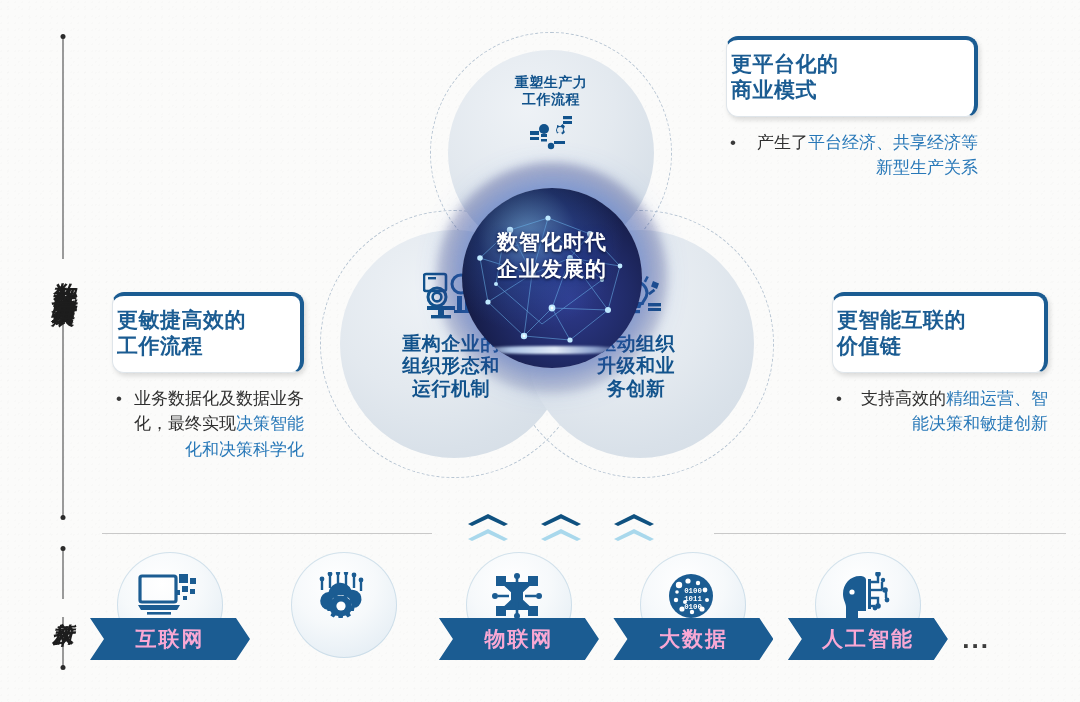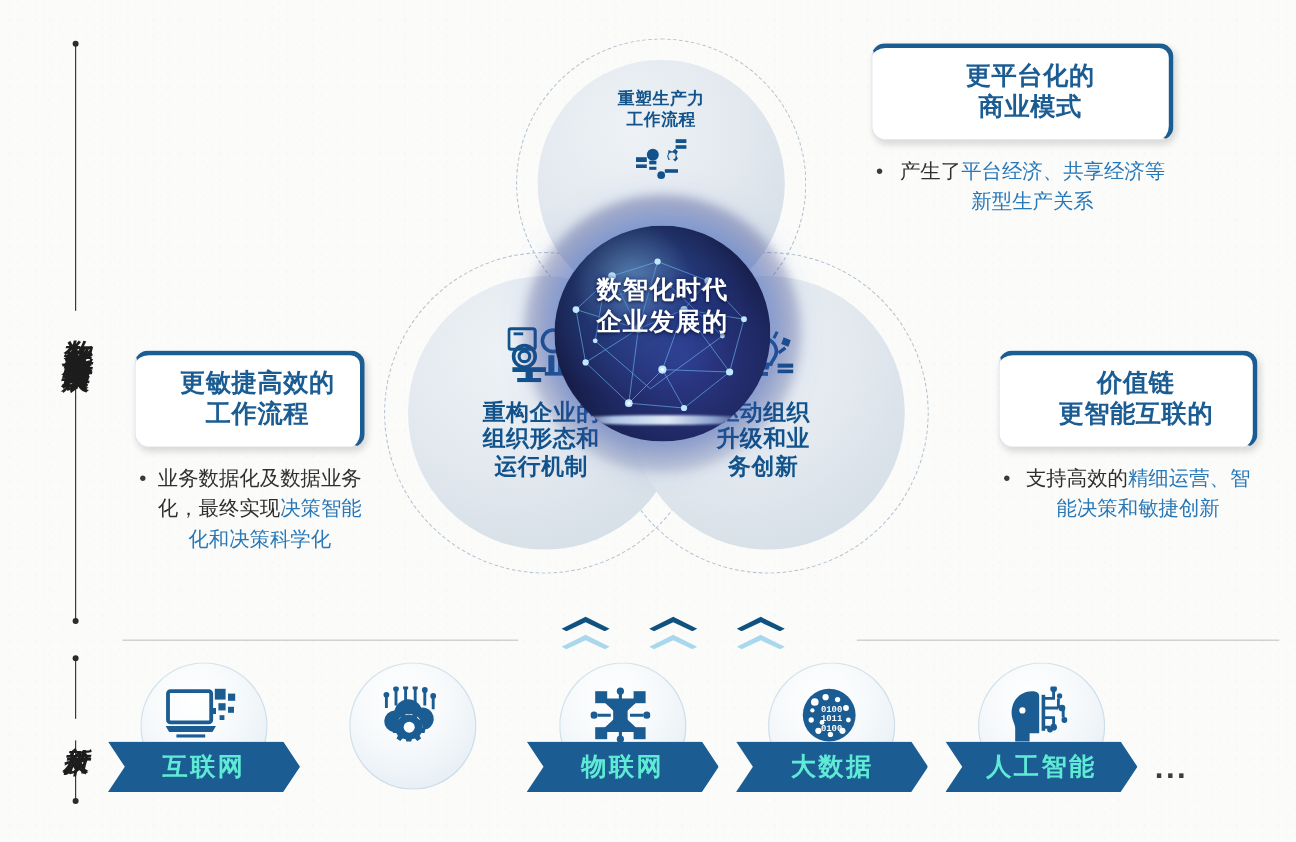--- a/index.html
+++ b/index.html
@@ -135,38 +135,37 @@
     font-size: 21px; line-height: 1.3; letter-spacing: 1px;
     text-shadow: 0 0 7px rgba(20,40,120,0.95), 0 1px 3px rgba(0,0,0,0.8);
   }
 
   
   .callout { position: absolute; }
   .callout-box {
     position: relative;
     background: #ffffff;
     border-radius: 12px;
-    padding: 11px 14px 12px 30px;
-    text-align: center;
+    padding: 11px 14px 12px 4px;
     border-top: 4px solid #1b5c92;
     border-right: 4px solid #1b5c92;
     border-left: 1px solid #dfe5ea;
     border-bottom: 1px solid #dfe5ea;
     box-shadow: 2px 3px 5px rgba(0,0,0,0.13);
   }
   .callout-title {
     color: #1b5c92; font-weight: 700; font-size: 21px; line-height: 1.25;
     letter-spacing: 0.5px;
   }
   .callout-body {
     display: flex; margin-top: 13px; padding-left: 4px;
     font-size: 17px; line-height: 1.5;
   }
   .bullet { color: #3a3a3a; margin-right: 7px; font-size: 17px; line-height: 1.5; }
-  .body-text { color: #2f2f2f; text-align: center; }
+  .body-text { color: #2f2f2f; text-align: right; }
   .body-text .hl { color: #2878b8; }
 
   #callout-platform { left: 726px; top: 36px;  width: 252px; }
   #callout-workflow { left: 112px; top: 292px; width: 192px; }
   #callout-value    { left: 832px; top: 292px; width: 216px; }
 
   
   #tech-row {
     position: absolute; left: 90px; top: 552px;
     width: 900px; height: 118px;
@@ -180,21 +179,21 @@
     box-shadow: inset 0 0 0 1px rgba(180,205,222,0.55);
   }
   .tech-icon { position: absolute; left: 50%; top: 20px; transform: translateX(-50%); }
   .ribbon {
     position: absolute; left: 0; top: 66px; width: 160px; height: 42px;
     background: #1b5c92;
     clip-path: polygon(0 0, 14px 50%, 0 100%, 146px 100%, 160px 50%, 146px 0);
     display: flex; align-items: center; justify-content: center;
   }
   .ribbon-label {
-    color: #5eead4; font-size: 21px; font-weight: 700; letter-spacing: 2px;
+    color: #f9a8d4; font-size: 21px; font-weight: 700; letter-spacing: 2px;
   }
   #tech-ellipsis {
     align-self: center; margin-top: 56px;
     color: #3c3c3c; font-size: 26px; font-weight: 700; letter-spacing: 2px;
   }
 </style>
 </head>
 <body>
 
 <div id="root">
@@ -399,22 +398,22 @@
     </div>
     <div class="callout-body">
       <span class="bullet">•</span>
       <span class="body-text"><span>业务数据化及数据业务化，最终实现</span><span class="hl">决策智能化和决策科学化</span></span>
     </div>
   </div>
 
   <div class="callout" id="callout-value">
     <div class="callout-box">
       <div class="callout-title">
+        <div>更智能互联的</div>
         <div>价值链</div>
-        <div>更智能互联的</div>
       </div>
     </div>
     <div class="callout-body">
       <span class="bullet">•</span>
       <span class="body-text"><span>支持高效的</span><span class="hl">精细运营、智能决策和敏捷创新</span></span>
     </div>
   </div>
 
   <div id="tech-row">
 

